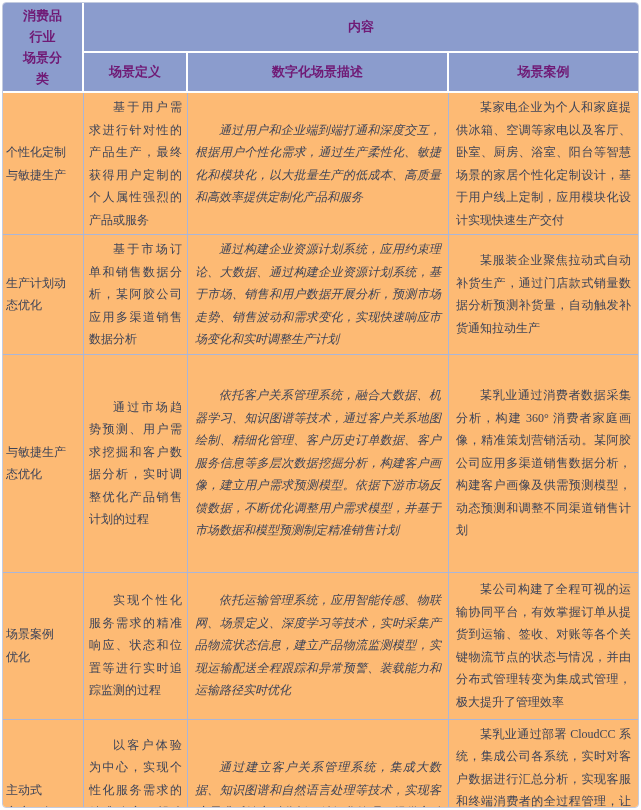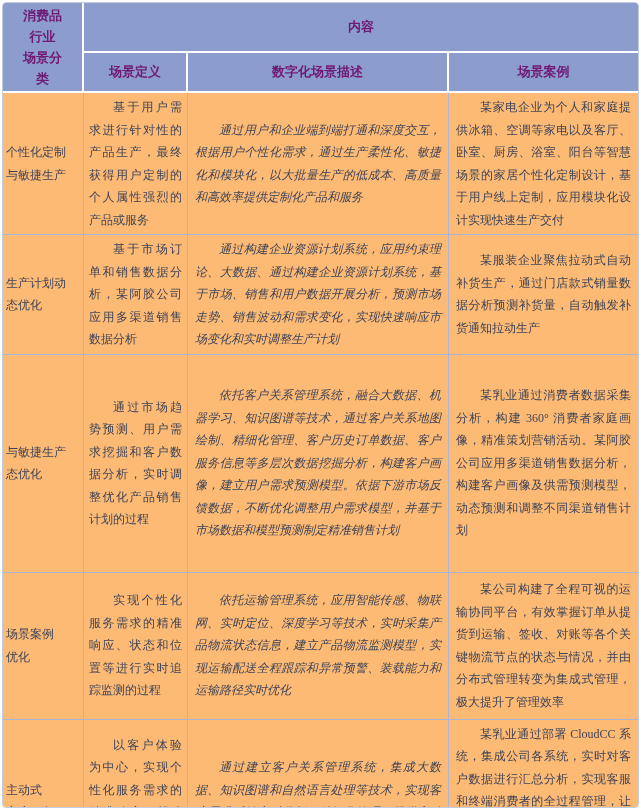--- a/index.html
+++ b/index.html
@@ -119,21 +119,21 @@
 态优化</td>
       <td class="def">通过市场趋势预测、用户需求挖掘和客户数据分析，实时调整优化产品销售计划的过程</td>
       <td class="desc">依托客户关系管理系统，融合大数据、机器学习、知识图谱等技术，通过客户关系地图绘制、精细化管理、客户历史订单数据、客户服务信息等多层次数据挖掘分析，构建客户画像，建立用户需求预测模型。依据下游市场反馈数据，不断优化调整用户需求模型，并基于市场数据和模型预测制定精准销售计划</td>
       <td class="case last">某乳业通过消费者数据采集分析，构建 360° 消费者家庭画像，精准策划营销活动。某阿胶公司应用多渠道销售数据分析，构建客户画像及供需预测模型，动态预测和调整不同渠道销售计划</td>
     </tr>
 
     <tr style="height:147px">
       <td class="cat">场景案例
 优化</td>
       <td class="def">实现个性化服务需求的精准响应、状态和位置等进行实时追踪监测的过程</td>
-      <td class="desc">依托运输管理系统，应用智能传感、物联网、实时定位、深度学习等技术，实时采集产品物流状态信息，建立产品物流监测模型，实现运输配送全程跟踪和异常预警、装载能力和运输路径实时优化</td>
+      <td class="desc">依托运输管理系统，应用智能传感、物联网、场景定义、深度学习等技术，实时采集产品物流状态信息，建立产品物流监测模型，实现运输配送全程跟踪和异常预警、装载能力和运输路径实时优化</td>
       <td class="case last">某公司构建了全程可视的运输协同平台，有效掌握订单从提货到运输、签收、对账等各个关键物流节点的状态与情况，并由分布式管理转变为集成式管理，极大提升了管理效率</td>
     </tr>
 
     <tr class="lastrow" style="height:130px">
       <td class="cat">主动式
 客户服务</td>
       <td class="def">以客户体验为中心，实现个性化服务需求的精准响应，帮助客户更好地使用产品</td>
       <td class="desc">通过建立客户关系管理系统，集成大数据、知识图谱和自然语言处理等技术，实现客户需求反馈实时分析、精细化管理，提供主动式客户服务推送</td>
       <td class="case last">某乳业通过部署 CloudCC 系统，集成公司各系统，实时对客户数据进行汇总分析，实现客服和终端消费者的全过程管理，让客服人员完美地对消费者的问题答疑，以及准确及时的液奶上户配送，有效提高消费者粘性</td>
     </tr>

